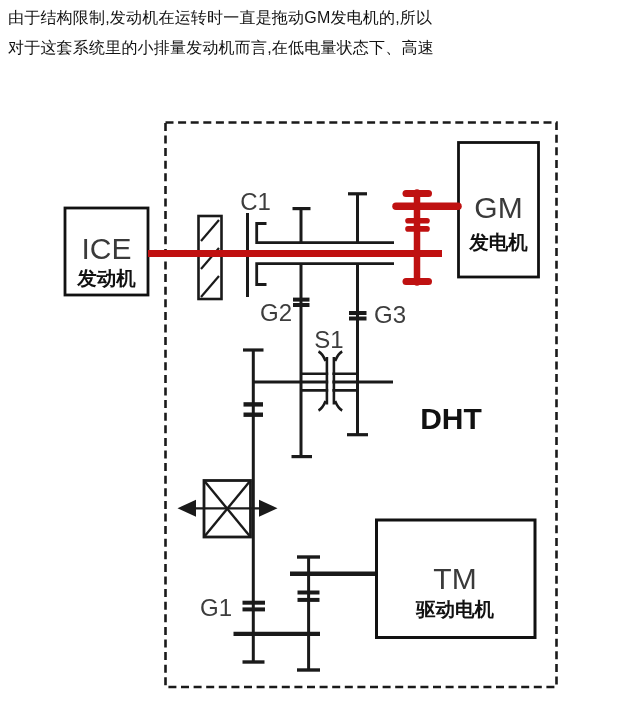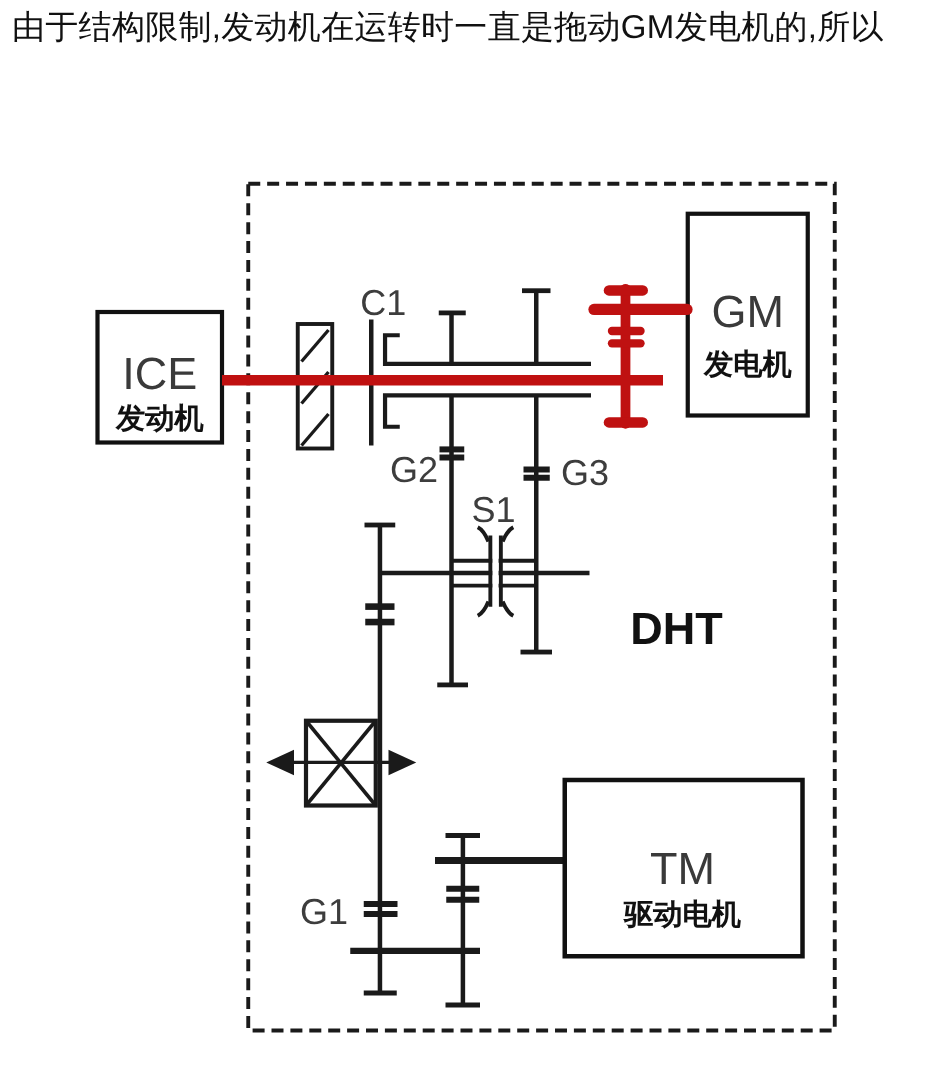--- a/index.html
+++ b/index.html
@@ -1,34 +1,35 @@
 <!DOCTYPE html>
 <html><head>
 <meta charset="utf-8">
 <style>
   html,body{margin:0;padding:0;background:#ffffff;}
   .page{position:relative;width:620px;height:715px;background:#ffffff;overflow:hidden;
         font-family:"Liberation Sans",sans-serif;}
   .intro{position:absolute;top:3px;left:8px;width:606px;
-         font-size:22px;line-height:30px;color:#111;letter-spacing:0.2px;
+         font-size:16px;line-height:30px;color:#111;letter-spacing:0.2px;
          font-family:"Liberation Sans",sans-serif;}
   .intro div{white-space:nowrap;}
   svg.diagram{position:absolute;left:0;top:0;}
   svg text{font-family:"Liberation Sans",sans-serif;}
   .lbl{fill:#3d3d3d;font-size:24px;}
   .box-en{fill:#3a3a3a;font-size:30px;}
   .box-cn{fill:#111;font-size:19.5px;font-weight:bold;}
 </style>
 </head>
 <body>
 
 <div class="page">
 
   <div class="intro">
     <div>由于结构限制,发动机在运转时一直是拖动GM发电机的,所以</div>
+    <div>对于这套系统里的小排量发动机而言,在低电量状态下、高速</div>
   </div>
 
   <svg class="diagram" width="620" height="715" viewBox="0 0 620 715">
 
     <rect x="165.5" y="122.5" width="391" height="564.5" fill="none" stroke="#1a1a1a" stroke-width="2.6" stroke-dasharray="8 4.6"></rect>
 
     <rect x="65" y="208" width="83" height="87" fill="#ffffff" stroke="#111" stroke-width="2.8"></rect>
 
     <g stroke="#1a1a1a" fill="#ffffff">
       <rect x="198.5" y="216" width="23" height="83" stroke-width="2.6"></rect>

